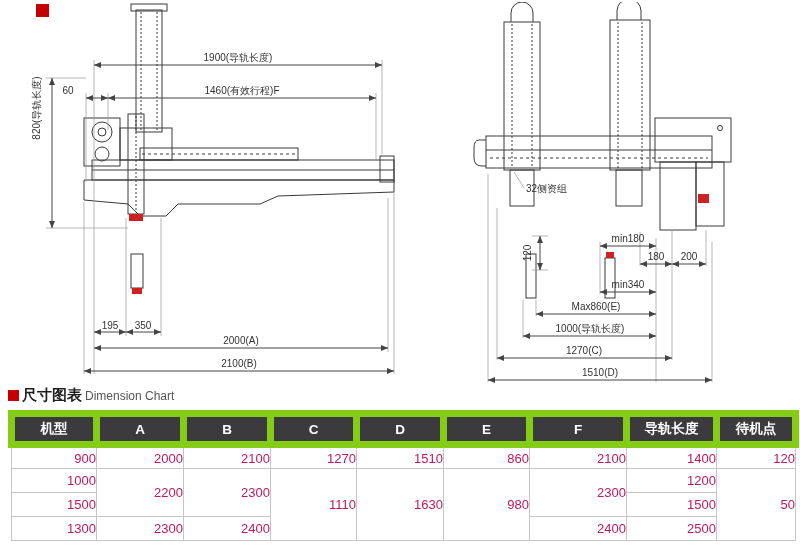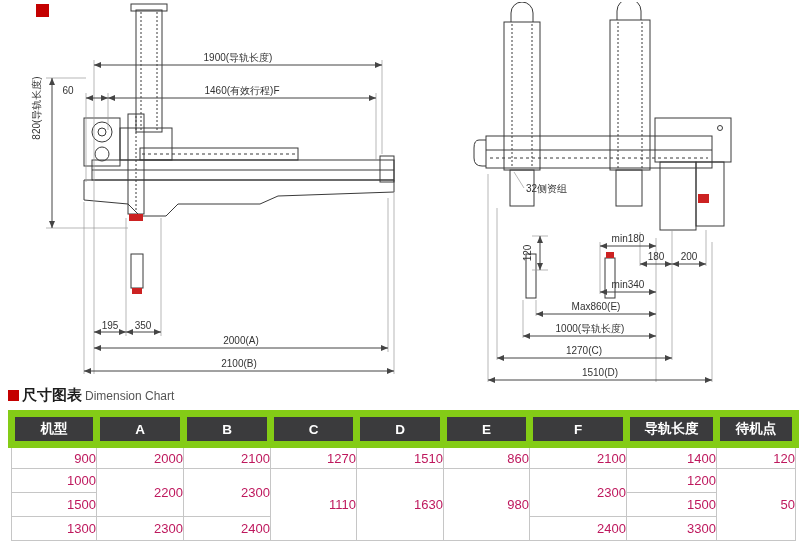--- a/index.html
+++ b/index.html
@@ -241,18 +241,18 @@
       </tr>
       <tr>
         <td>1500</td>
         <td>1500</td>
       </tr>
       <tr>
         <td>1300</td>
         <td>2300</td>
         <td>2400</td>
         <td>2400</td>
-        <td>3300</td>
+        <td>2500</td>
       </tr>
     </tbody>
   </table>
 
 </div>
 
 </body></html>

